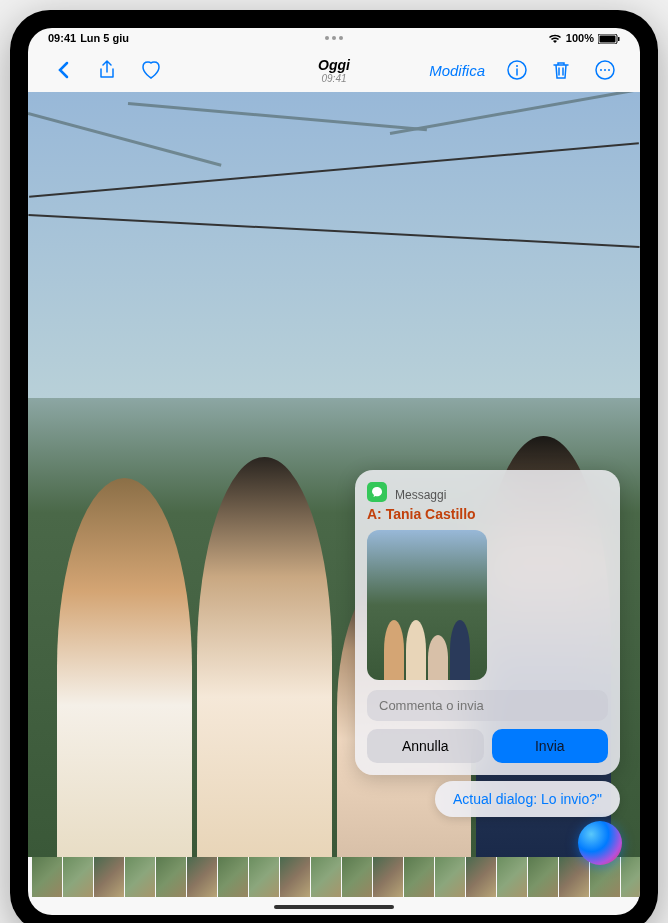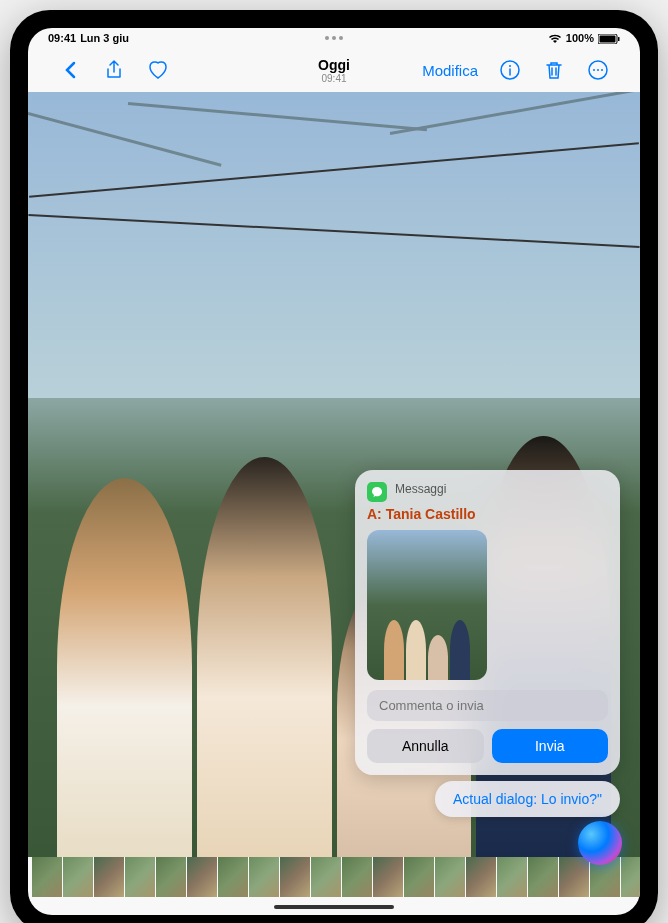--- a/index.html
+++ b/index.html
@@ -70,23 +70,24 @@
     }
     .wifi-icon, .battery-icon {
       display: inline-flex;
     }
     
     .toolbar {
       height: 44px;
       display: flex;
       justify-content: space-between;
       align-items: center;
-      padding: 0 30px;
+      padding: 0 23px;
       position: relative;
       z-index: 10;
+      font-style: italic;
     }
     .toolbar-left, .toolbar-right {
       display: flex;
       align-items: center;
       gap: 20px;
       justify-content: flex-end;
     }
     .toolbar-center {
       position: absolute;
       left: 50%;
@@ -215,21 +216,21 @@
       bottom: 140px;
       width: 265px;
       background: rgba(240,240,245,0.85);
       backdrop-filter: blur(20px);
       border-radius: 18px;
       padding: 12px;
       box-shadow: 0 4px 20px rgba(0,0,0,0.2);
     }
     .popup-header {
       display: flex;
-      align-items: flex-start;
+      align-items: flex-end;
       gap: 8px;
       margin-bottom: 4px;
     }
     .messages-icon {
       width: 20px;
       height: 20px;
       background: #34c759;
       border-radius: 5px;
       display: flex;
       align-items: center;
@@ -292,21 +293,21 @@
       font-size: 14px;
       font-weight: 500;
       cursor: pointer;
     }
     .btn-cancel {
       background: rgba(200,200,210,0.6);
       color: #000;
     }
     .btn-send {
       background: #007aff;
-      color: #ffffff;
+      color: #0f172a;
     }
     
     .siri-dialog {
       position: absolute;
       right: 20px;
       bottom: 98px;
       background: rgba(240,240,245,0.9);
       backdrop-filter: blur(20px);
       border-radius: 18px;
       padding: 10px 18px;
@@ -330,21 +331,21 @@
   </style>
 </head>
 <body>
 
 <div class="ipad-frame">
   <div class="screen">
 
     <div class="status-bar">
       <div class="status-left">
         <span>09:41</span>
-        <span>Lun 3 giu</span>
+        <span>Lun 5 giu</span>
       </div>
       <div class="status-center">
         <span class="dot"></span>
           <span class="dot"></span>
           <span class="dot"></span>
       </div>
       <div class="status-right">
         <span class="wifi-icon">
           <svg width="14" height="10" viewBox="0 0 14 10">
               <path d="M7 9L5 7c1-1 3-1 4 0L7 9zM3 5c2-2 6-2 8 0l-1 1c-1.5-1.5-4.5-1.5-6 0L3 5zM1 3c3-3 9-3 12 0l-1 1c-2.5-2.5-7.5-2.5-10 0L1 3z" fill="#000"></path>

